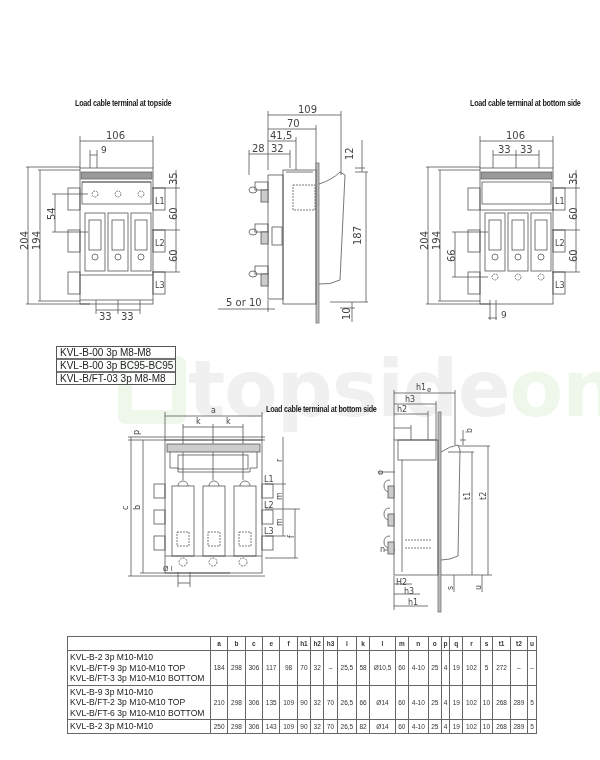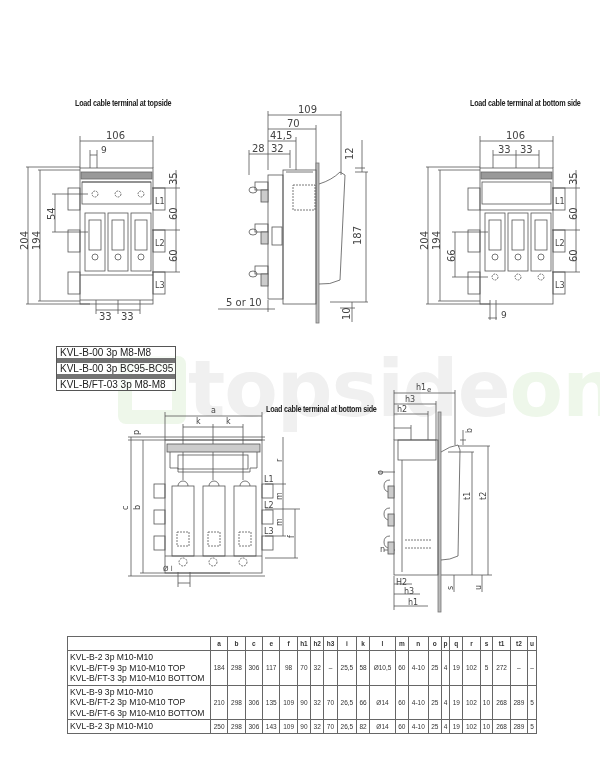--- a/index.html
+++ b/index.html
@@ -4,21 +4,21 @@
 <style>
   html, body { margin: 0; padding: 0; background: #ffffff; }
   body { width: 600px; height: 760px; position: relative; overflow: hidden; font-family: "Liberation Sans", sans-serif; color: #333; }
   .abs { position: absolute; }
   .caption { font-family: "Liberation Sans", sans-serif; font-size: 8.5px; font-weight: bold; color: #222; letter-spacing: -0.3px; transform: scaleX(0.85); transform-origin: left; white-space: nowrap; }
   svg text { font-family: "DejaVu Sans", sans-serif; fill: #444; }
   .watermark { font-family: "DejaVu Sans", sans-serif; font-weight: bold; font-size: 78px; letter-spacing: -1px; color: #f0f0f0; white-space: nowrap; }
   .watermark .wm-end { color: #eef7ea; }
   .wm-logo { border: 14px solid #eef7ea; border-radius: 8px; width: 40px; height: 40px; }
   .model-box { border: 1px solid #555; font-size: 10px; color: #222; width: 118px; background: rgba(255,255,255,0.6); }
-  .model-box div { border-bottom: 5px solid #737373; padding: 0 3px; height: 11px; line-height: 11px; white-space: nowrap; }
+  .model-box div { border-bottom: 2px solid #737373; padding: 0 3px; height: 11px; line-height: 11px; white-space: nowrap; }
   .model-box div:last-child { border-bottom: none; }
   table.dims { border-collapse: collapse; font-size: 6.5px; color: #333; position: absolute; left: 67px; top: 636px; width: 470px; }
   table.dims th, table.dims td { border: 1px solid #666; text-align: center; padding: 0 1px; }
   table.dims th { height: 13px; font-weight: bold; font-size: 6.5px; }
   table.dims td.model { text-align: left; font-size: 8.6px; line-height: 10.5px; padding: 1px 2px; white-space: nowrap; color: #222; }
 </style>
 </head>
 <body>
 
 <div class="abs wm-logo" style="left:118px; top:356px;"></div>

